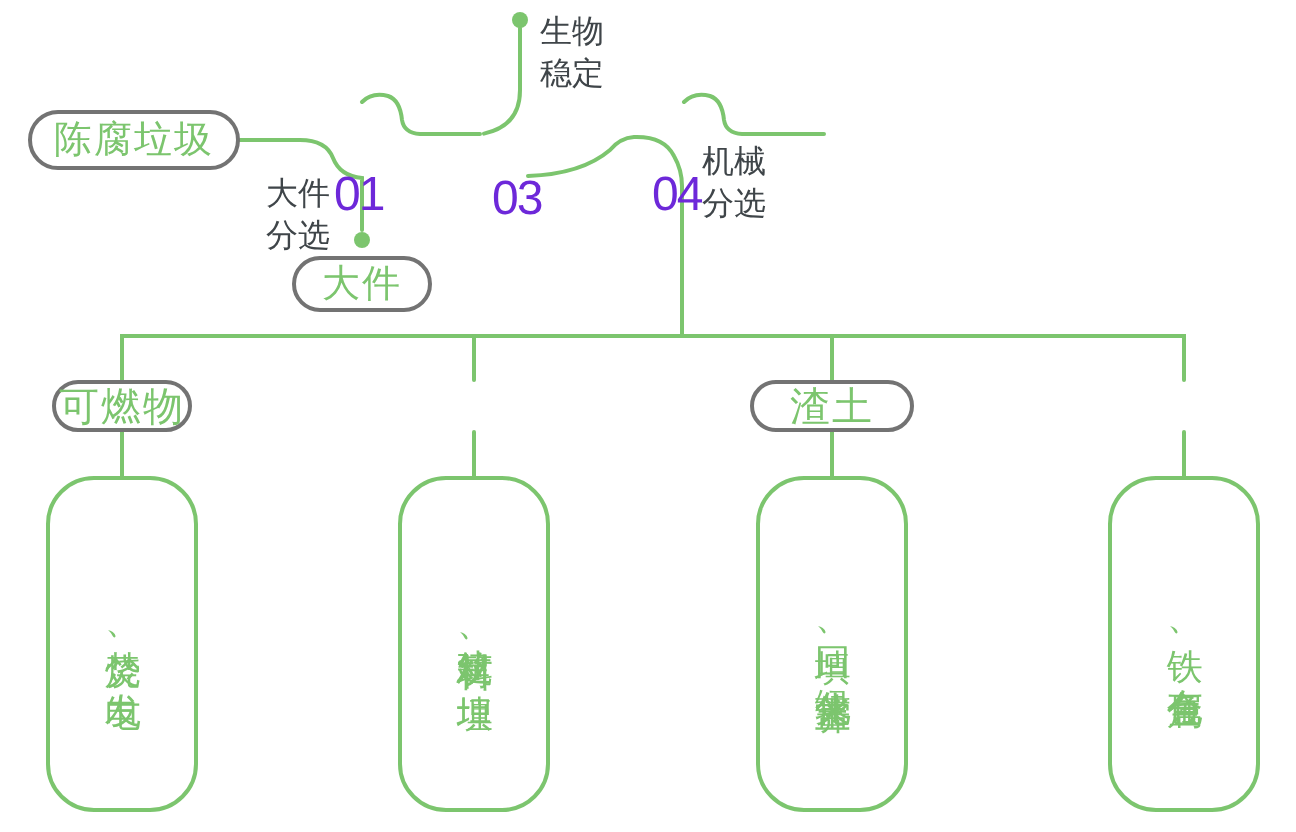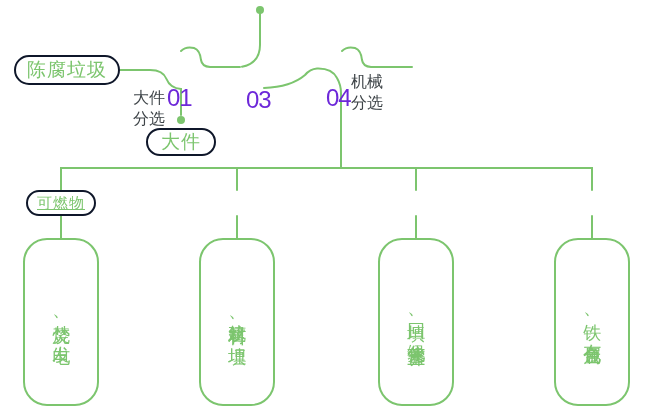--- a/index.html
+++ b/index.html
@@ -3,26 +3,26 @@
 <meta charset="utf-8">
 <style>
   html,body{margin:0;padding:0;background:#fff;}
   .stage{
     position:relative;width:648px;height:416px;background:#ffffff;overflow:hidden;
     font-family:"Liberation Sans","DejaVu Sans",sans-serif;
   }
   .stage svg{position:absolute;left:0;top:0;}
   .abs{position:absolute;box-sizing:border-box;}
   .pill{
-    border:2px solid #0f172a;border-radius:999px;color:#7cc56e;background:#fff;
+    border:2px solid #737373;border-radius:999px;color:#7cc56e;background:#fff;
     display:flex;align-items:center;justify-content:center;letter-spacing:1px;
   }
   .pill-src{font-size:19px;}
   .pill-out{font-size:19px;}
-  .pill-cat{font-size:15px;text-decoration:underline;}
+  .pill-cat{font-size:20px;}
   .stepnum{
     color:#6d28d9;font-size:24px;font-weight:300;letter-spacing:-1px;line-height:1;margin-top:28px;
   }
   .dlabel{
     color:#3f4549;font-size:16px;line-height:21px;font-weight:500;
   }
   .dlabel span{display:block;}
   .vbox{
     border:2px solid #7cc56e;border-radius:24px;background:#fff;
     display:flex;align-items:center;justify-content:center;
@@ -64,32 +64,37 @@
       <circle cx="260" cy="10" r="4"></circle>
     </g>
   </svg>
 
   <div class="abs pill pill-src" style="left:14px;top:55px;width:106px;height:30px">陈腐垃圾</div>
 
   <div class="abs stepnum" style="left:167px;top:58px">01</div>
   <div class="abs stepnum" style="left:246px;top:60px">03</div>
   <div class="abs stepnum" style="left:326px;top:58px">04</div>
 
+  <div class="abs dlabel" style="left:270px;top:6px">
+    <span>生物</span>
+    <span>稳定</span>
+  </div>
   <div class="abs dlabel" style="left:133px;top:87px">
     <span>大件</span>
     <span>分选</span>
   </div>
   <div class="abs dlabel" style="left:351px;top:71px">
     <span>机械</span>
     <span>分选</span>
   </div>
 
   <div class="abs pill pill-out" style="left:146px;top:128px;width:70px;height:28px">大件</div>
 
   <div class="abs pill pill-cat" style="left:26px;top:190px;width:70px;height:26px">可燃物</div>
+  <div class="abs pill pill-cat" style="left:375px;top:190px;width:82px;height:26px">渣土</div>
 
   <div class="abs vbox" style="left:23px;top:238px;width:76px;height:168px">
     <div class="vtext">焚烧、发电</div>
   </div>
   <div class="abs vbox" style="left:199px;top:238px;width:76px;height:168px">
     <div class="vtext">建筑材料、填埋</div>
   </div>
   <div class="abs vbox" style="left:378px;top:238px;width:76px;height:168px">
     <div class="vtext">回填、绿化营养土</div>
   </div>

